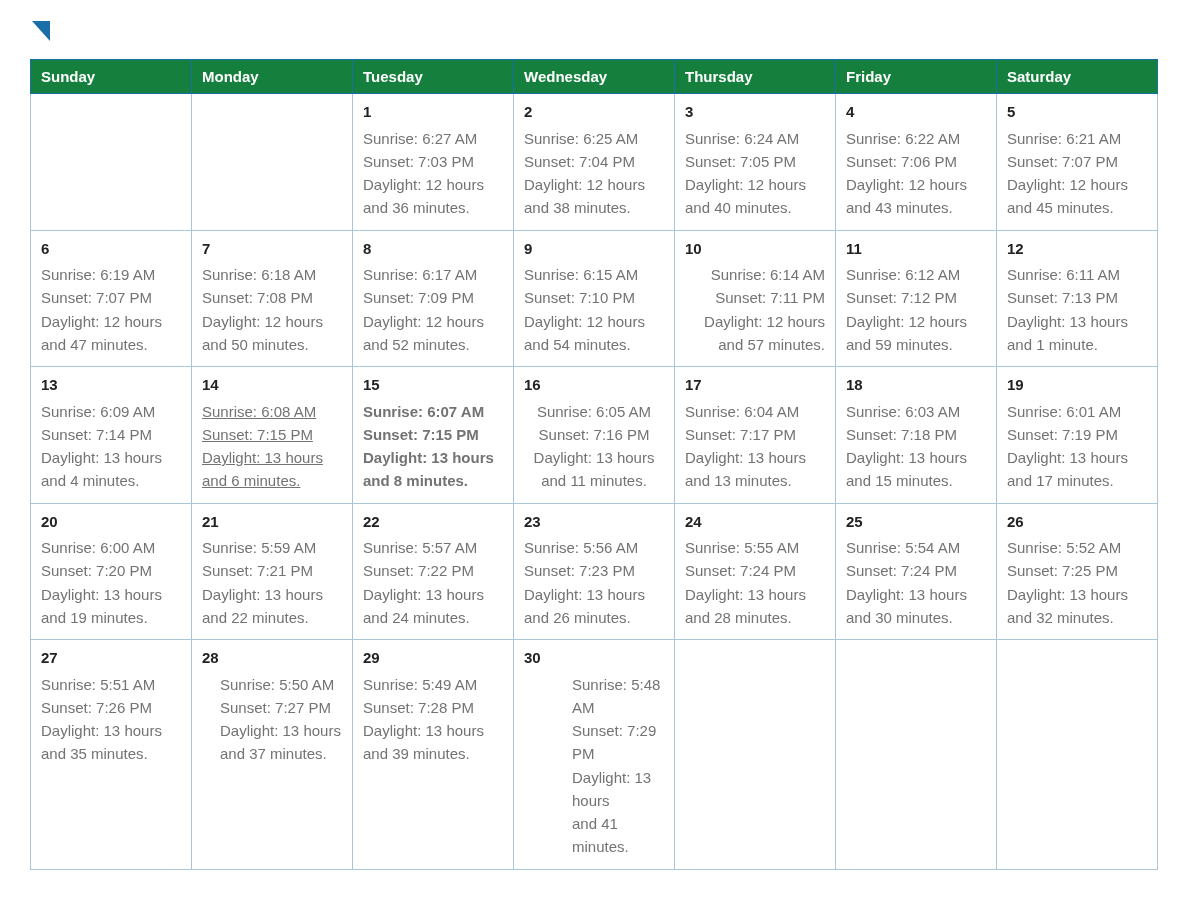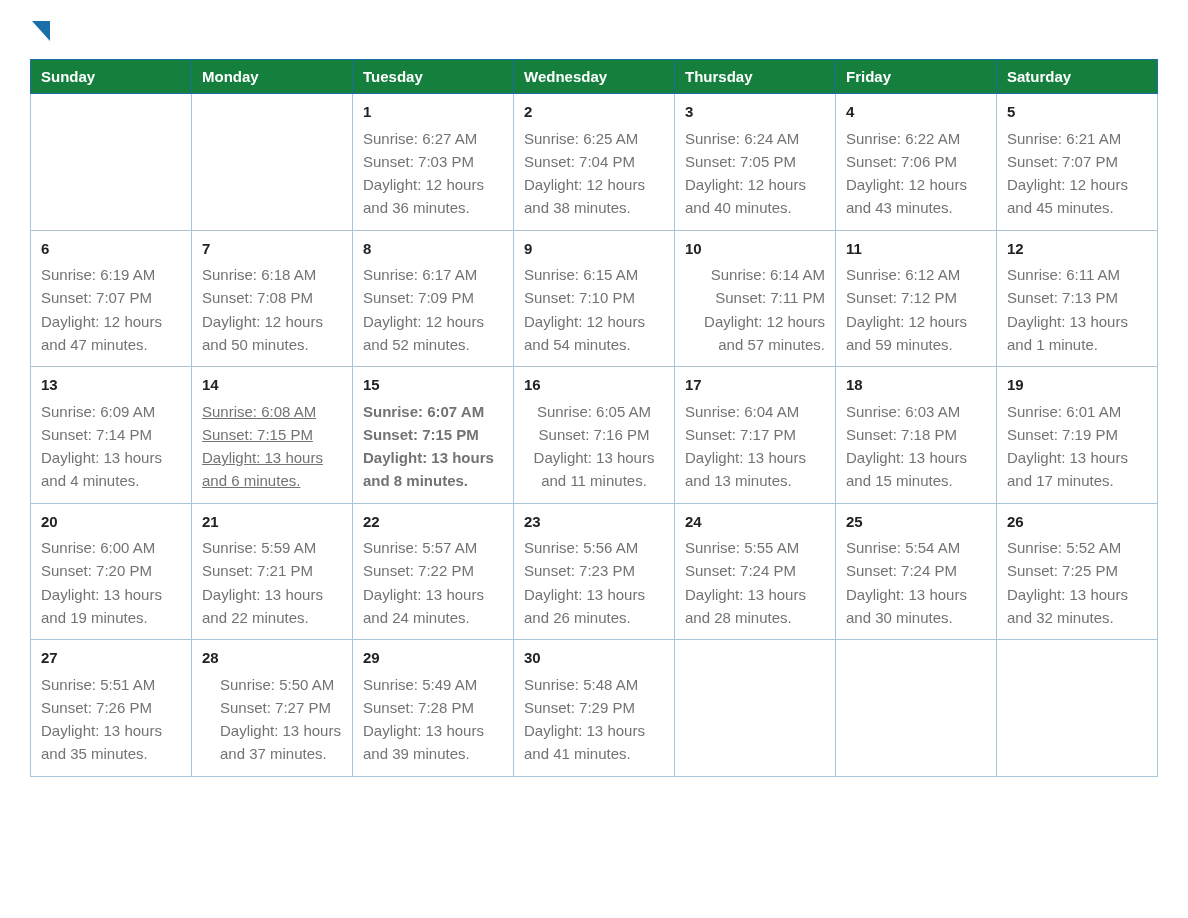--- a/index.html
+++ b/index.html
@@ -335,21 +335,21 @@
         </td>
         <td>
           <span class="day-num">29</span>
           <div class="day-info" style="white-space: pre-line;">Sunrise: 5:49 AM
 Sunset: 7:28 PM
 Daylight: 13 hours
 and 39 minutes.</div>
         </td>
         <td>
           <span class="day-num">30</span>
-          <div class="day-info" style="white-space: pre-line;">Sunrise: 5:48 AM
+          <div class="day-info" style="white-space: pre-line; margin-left: 48px;">Sunrise: 5:48 AM
 Sunset: 7:29 PM
 Daylight: 13 hours
 and 41 minutes.</div>
         </td>
         <td class="empty-cell"></td>
         <td class="empty-cell"></td>
         <td class="empty-cell"></td>
       </tr>
     </tbody>
 </table>

